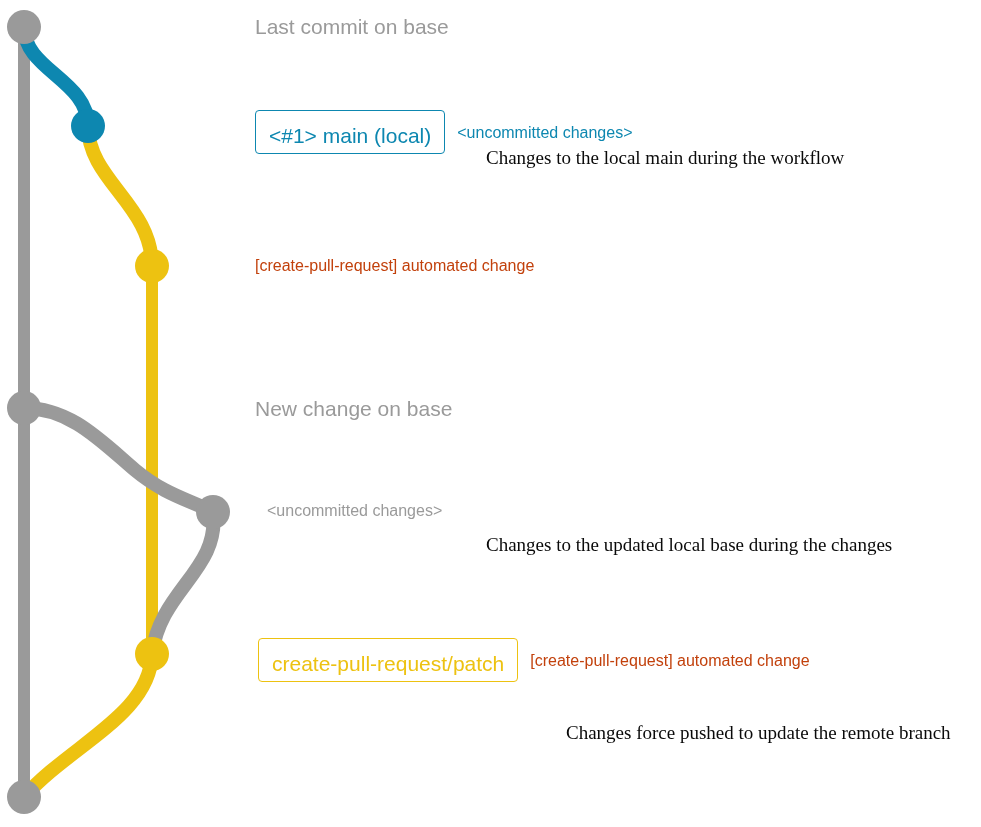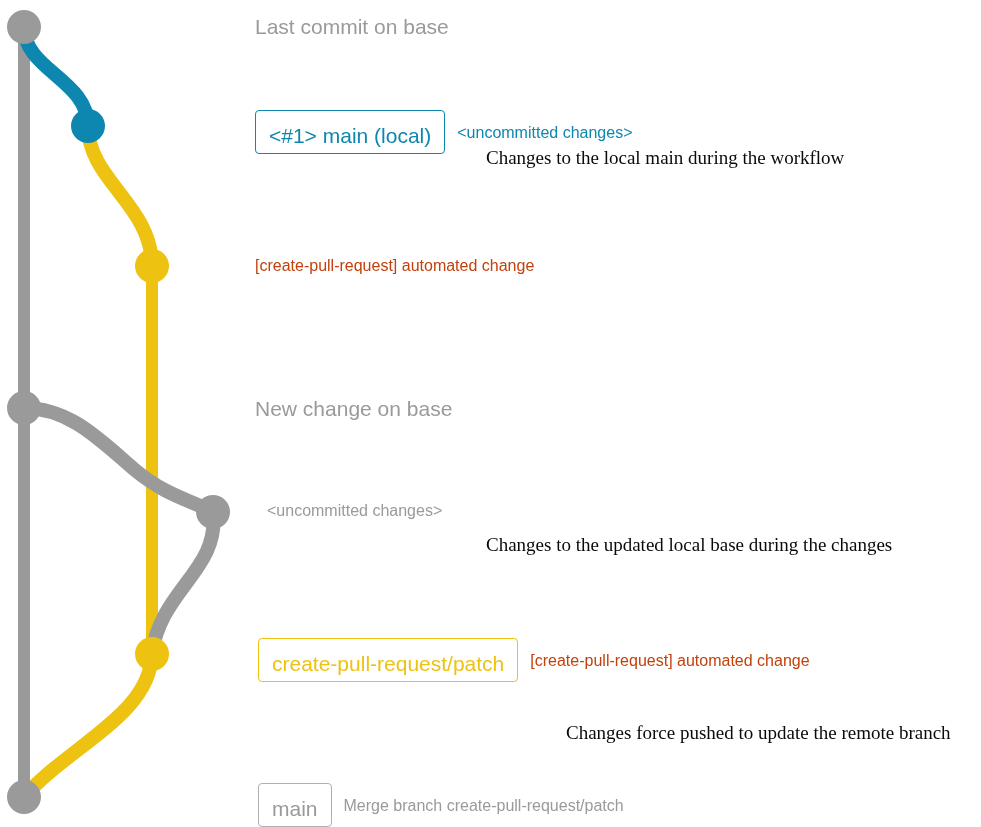--- a/index.html
+++ b/index.html
@@ -130,18 +130,14 @@
     <span class="subject gray">&lt;uncommitted changes&gt;</span>
   </div>
   <div class="note" style="left:486px; top:534px;">Changes to the updated local base during the changes</div>
 
   <div class="row" style="left:258px; top:638px;justify-content:center;">
     <span class="badge yellow">create-pull-request/patch</span>
     <span class="subject yellow">[create-pull-request] automated change</span>
   </div>
   <div class="note" style="left:566px; top:675px;margin-top:47px;">Changes force pushed to update the remote branch</div>
 
-  <div class="row" style="left:258px; top:783px;">
-    <span class="badge gray">main</span>
-    <span class="subject gray">Merge branch create-pull-request/patch</span>
-  </div>
 
 </div>
 
 </body></html>

